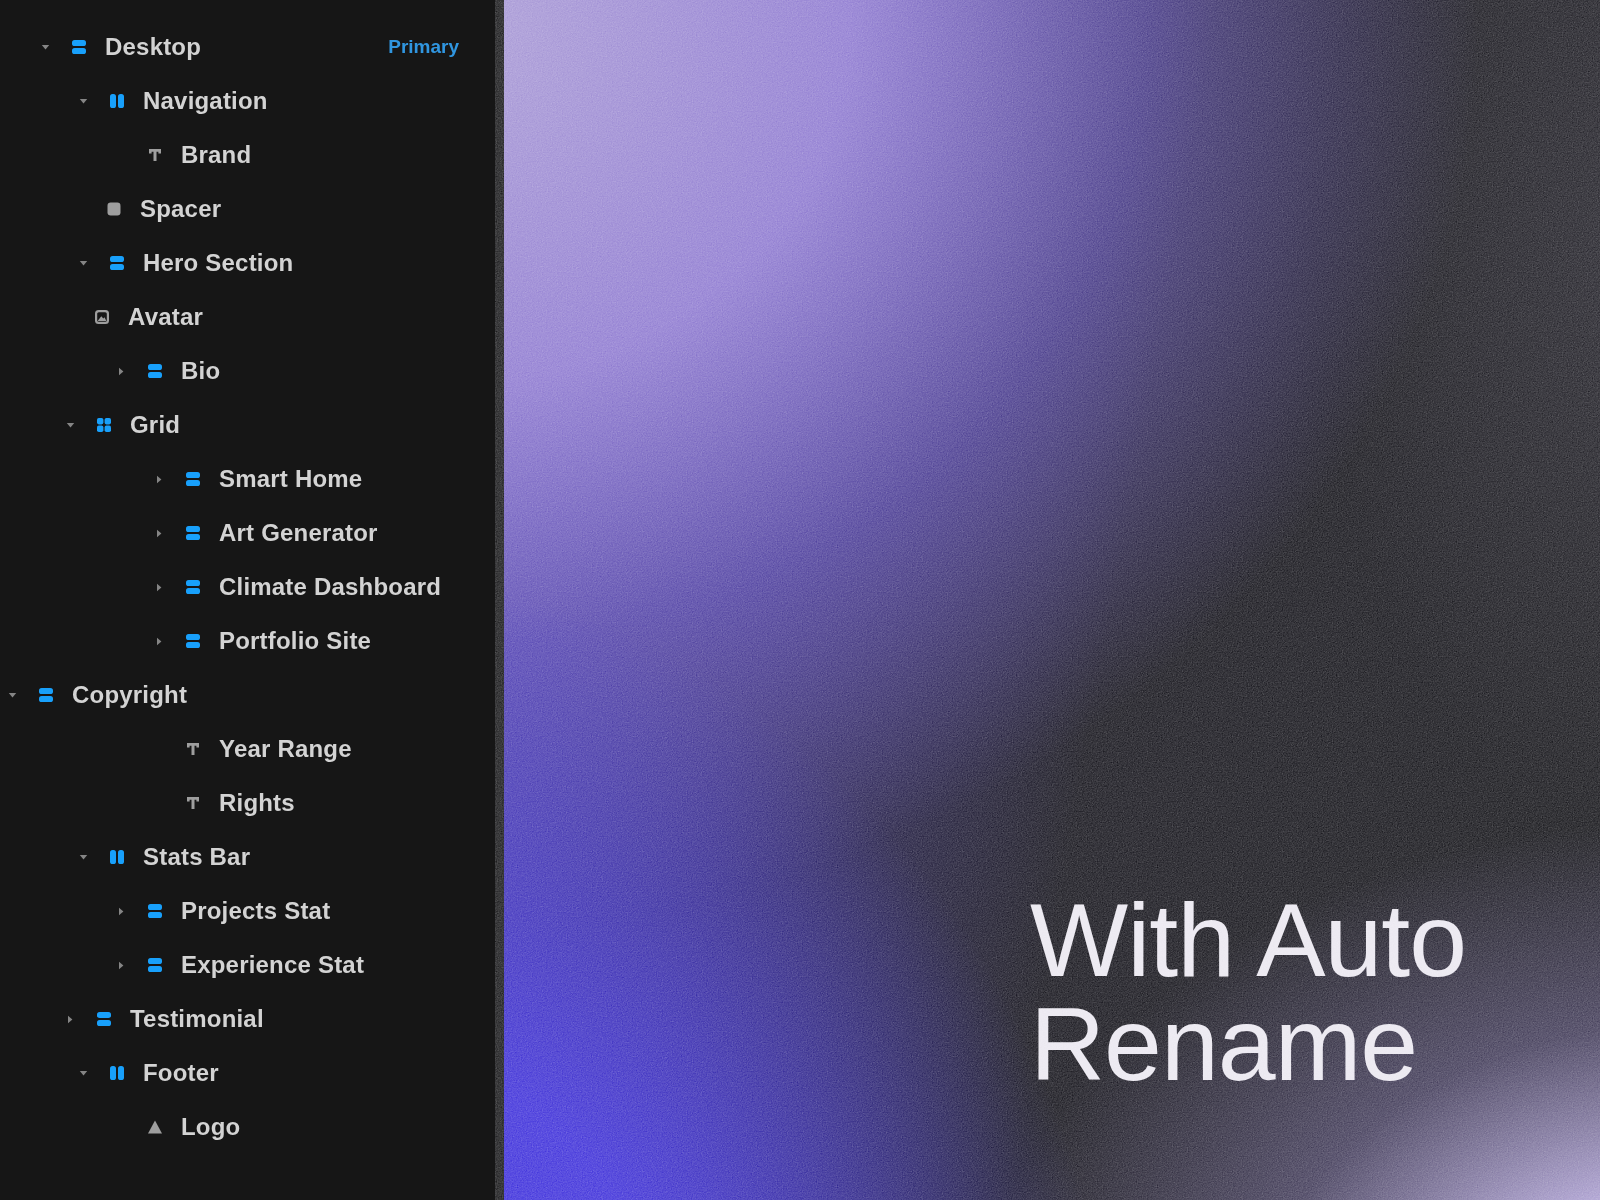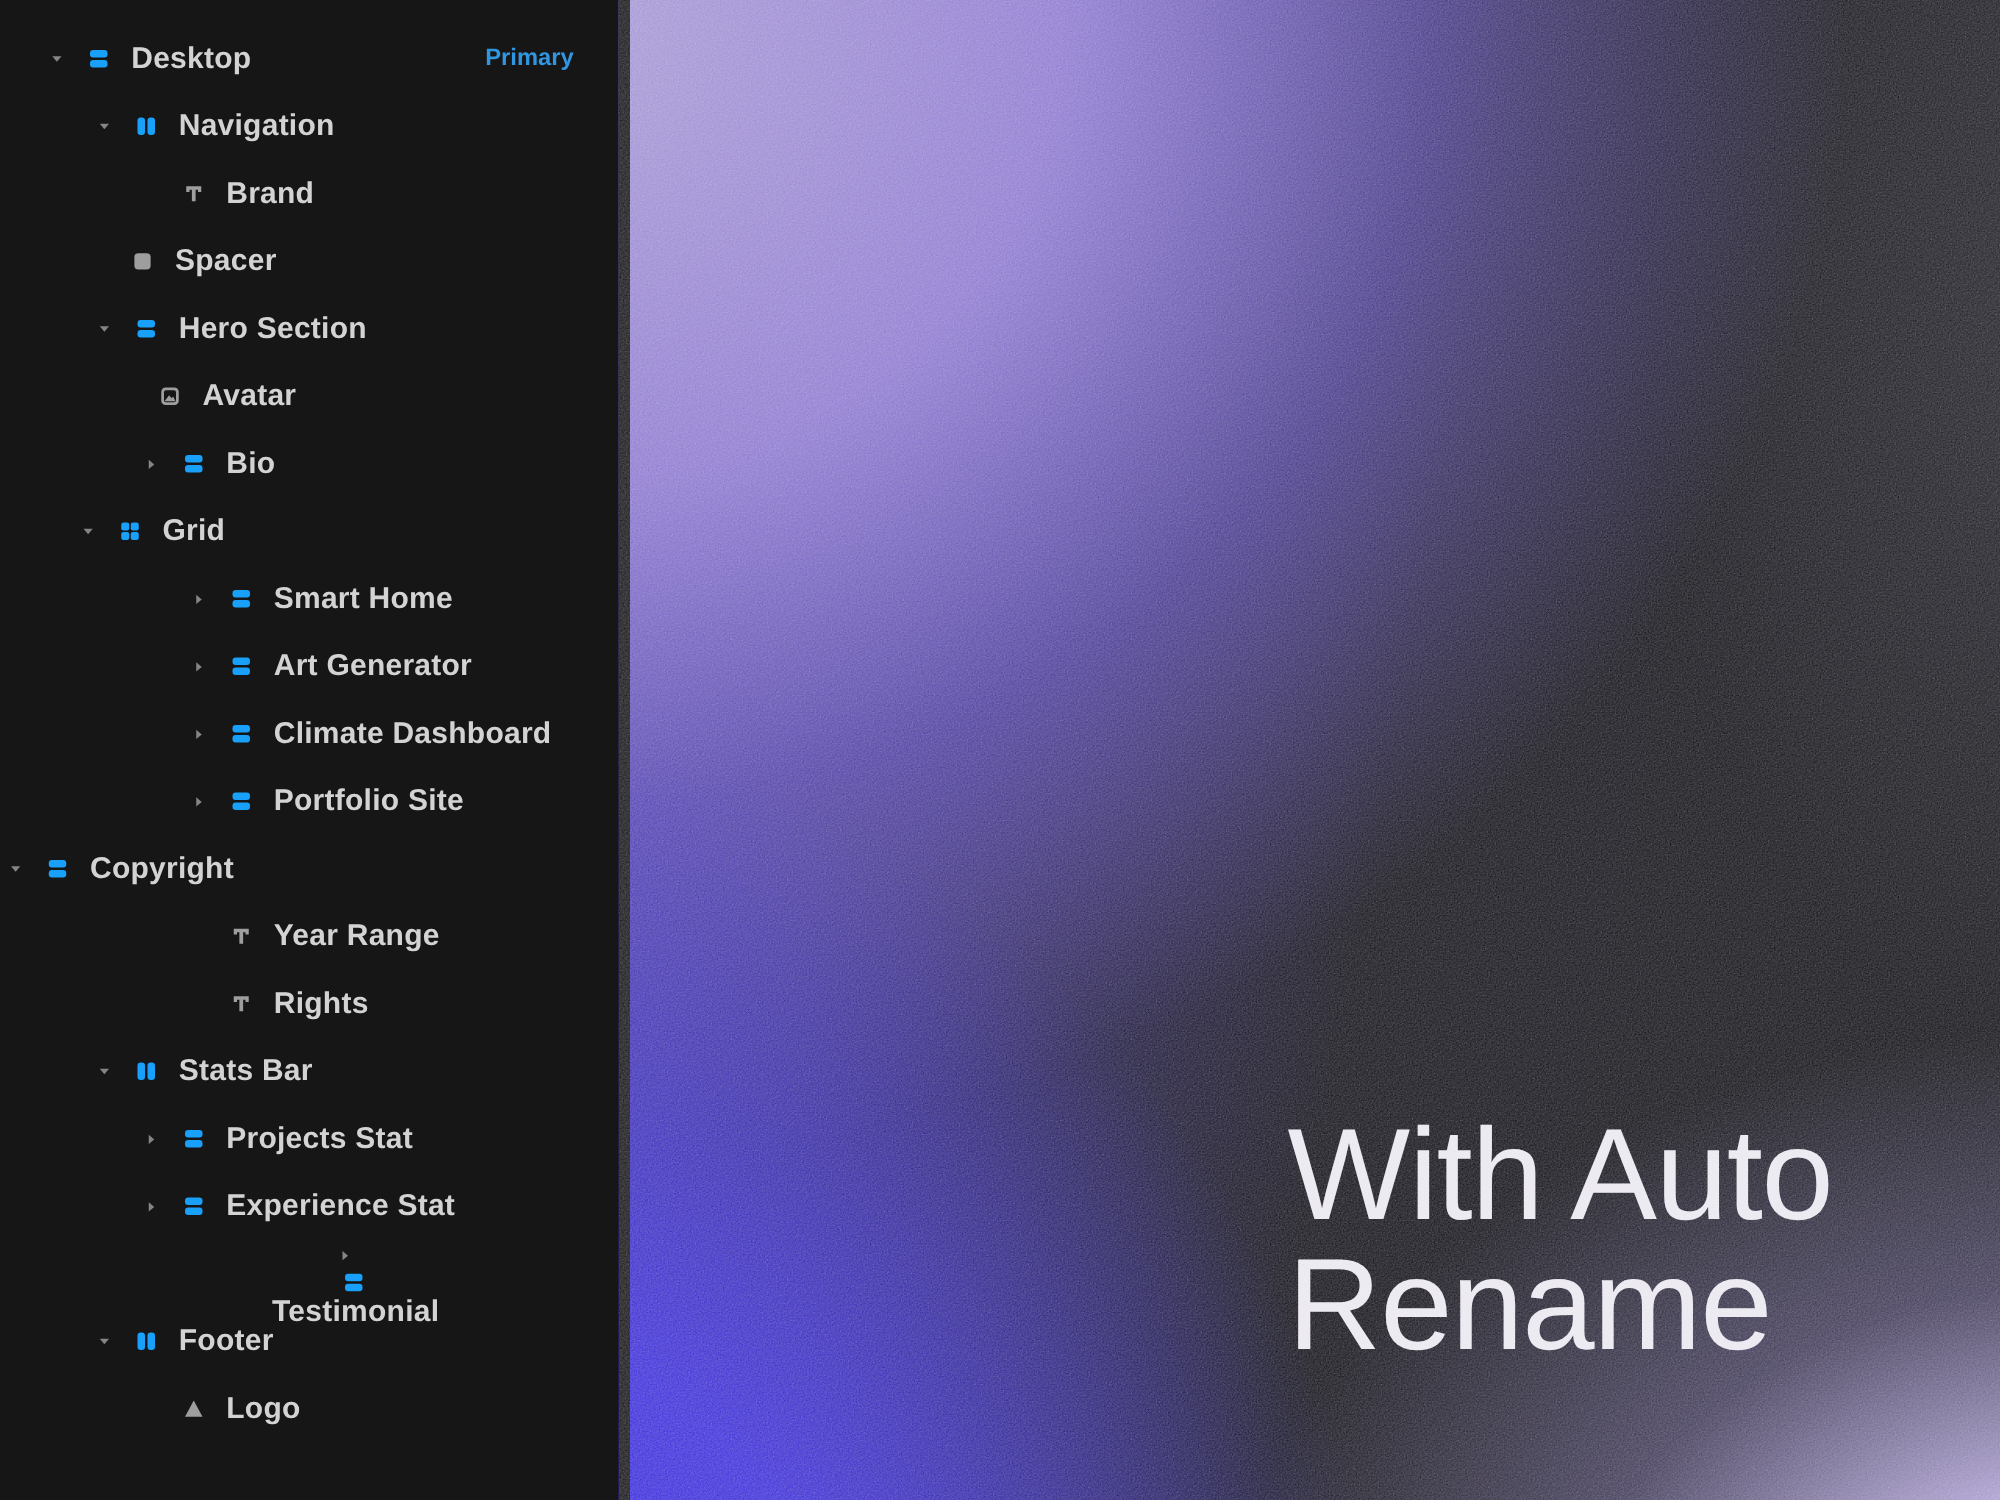--- a/index.html
+++ b/index.html
@@ -179,21 +179,21 @@
             </svg>
           </span>
     <span class="licon">
             <svg width="20" height="20" viewBox="0 0 20 20">
               <rect class="icon-blue" x="3" y="3" width="14" height="6" rx="2.6"></rect>
               <rect class="icon-blue" x="3" y="11" width="14" height="6" rx="2.6"></rect>
             </svg>
           </span>
     <span class="label">Hero Section</span>
   </div>
-        <div class="row" style="padding-left: 90px;">
+        <div class="row" style="padding-left: 56px;">
     <span class="chev"></span>
     <span class="licon">
             <svg width="20" height="20" viewBox="0 0 20 20">
               <rect class="icon-gray" x="3" y="3" width="14" height="14" rx="3.5"></rect>
               <rect x="5.2" y="5.2" width="9.6" height="9.6" rx="1.6" fill="#161616"></rect>
               <path class="icon-gray" d="M5.6 14 L9.3 9.2 L11.3 11.5 L12.5 10.2 L14.4 14 Z"></path>
             </svg>
           </span>
     <span class="label">Avatar</span>
   </div>
@@ -350,21 +350,21 @@
             </svg>
           </span>
     <span class="licon">
             <svg width="20" height="20" viewBox="0 0 20 20">
               <rect class="icon-blue" x="3" y="3" width="14" height="6" rx="2.6"></rect>
               <rect class="icon-blue" x="3" y="11" width="14" height="6" rx="2.6"></rect>
             </svg>
           </span>
     <span class="label">Experience Stat</span>
   </div>
-        <div class="row" style="padding-left: 58px; flex-direction: column;">
+        <div class="row" style="padding-left: 58px;">
     <span class="chev">
             <svg width="11" height="11" viewBox="0 0 11 11">
               <path d="M3 1.8 L7.4 5.5 L3 9.2 Z"></path>
             </svg>
           </span>
     <span class="licon">
             <svg width="20" height="20" viewBox="0 0 20 20">
               <rect class="icon-blue" x="3" y="3" width="14" height="6" rx="2.6"></rect>
               <rect class="icon-blue" x="3" y="11" width="14" height="6" rx="2.6"></rect>
             </svg>

